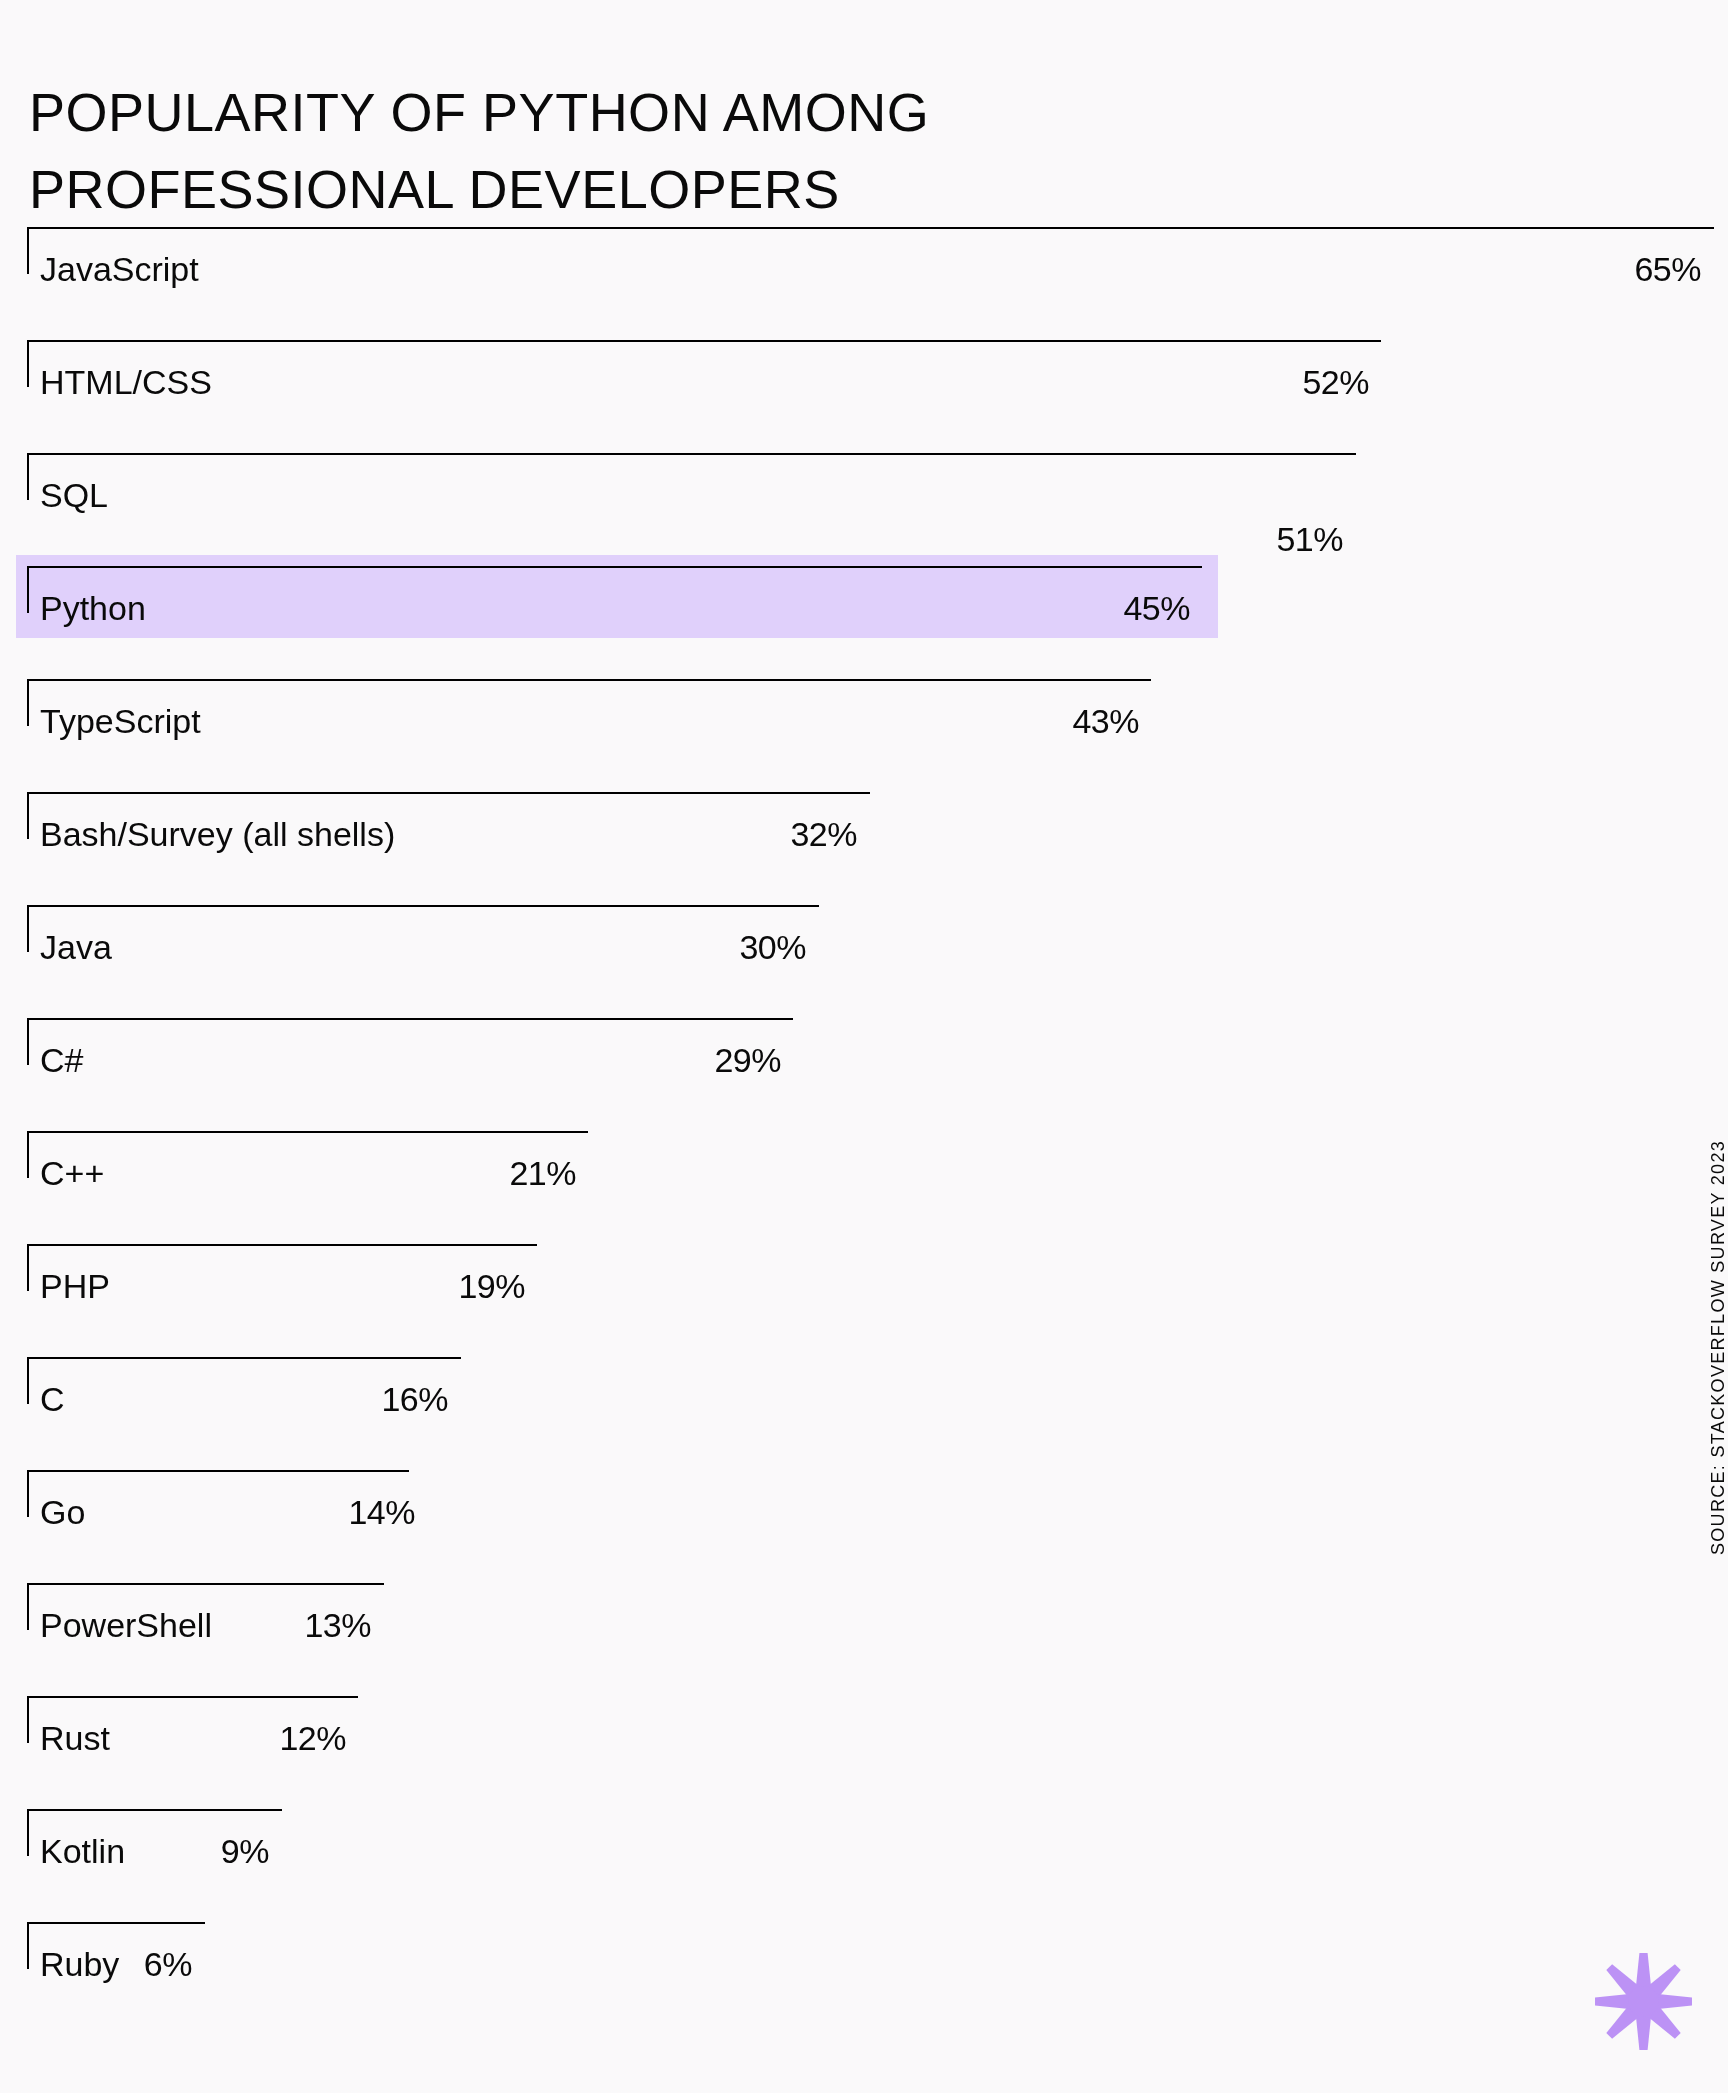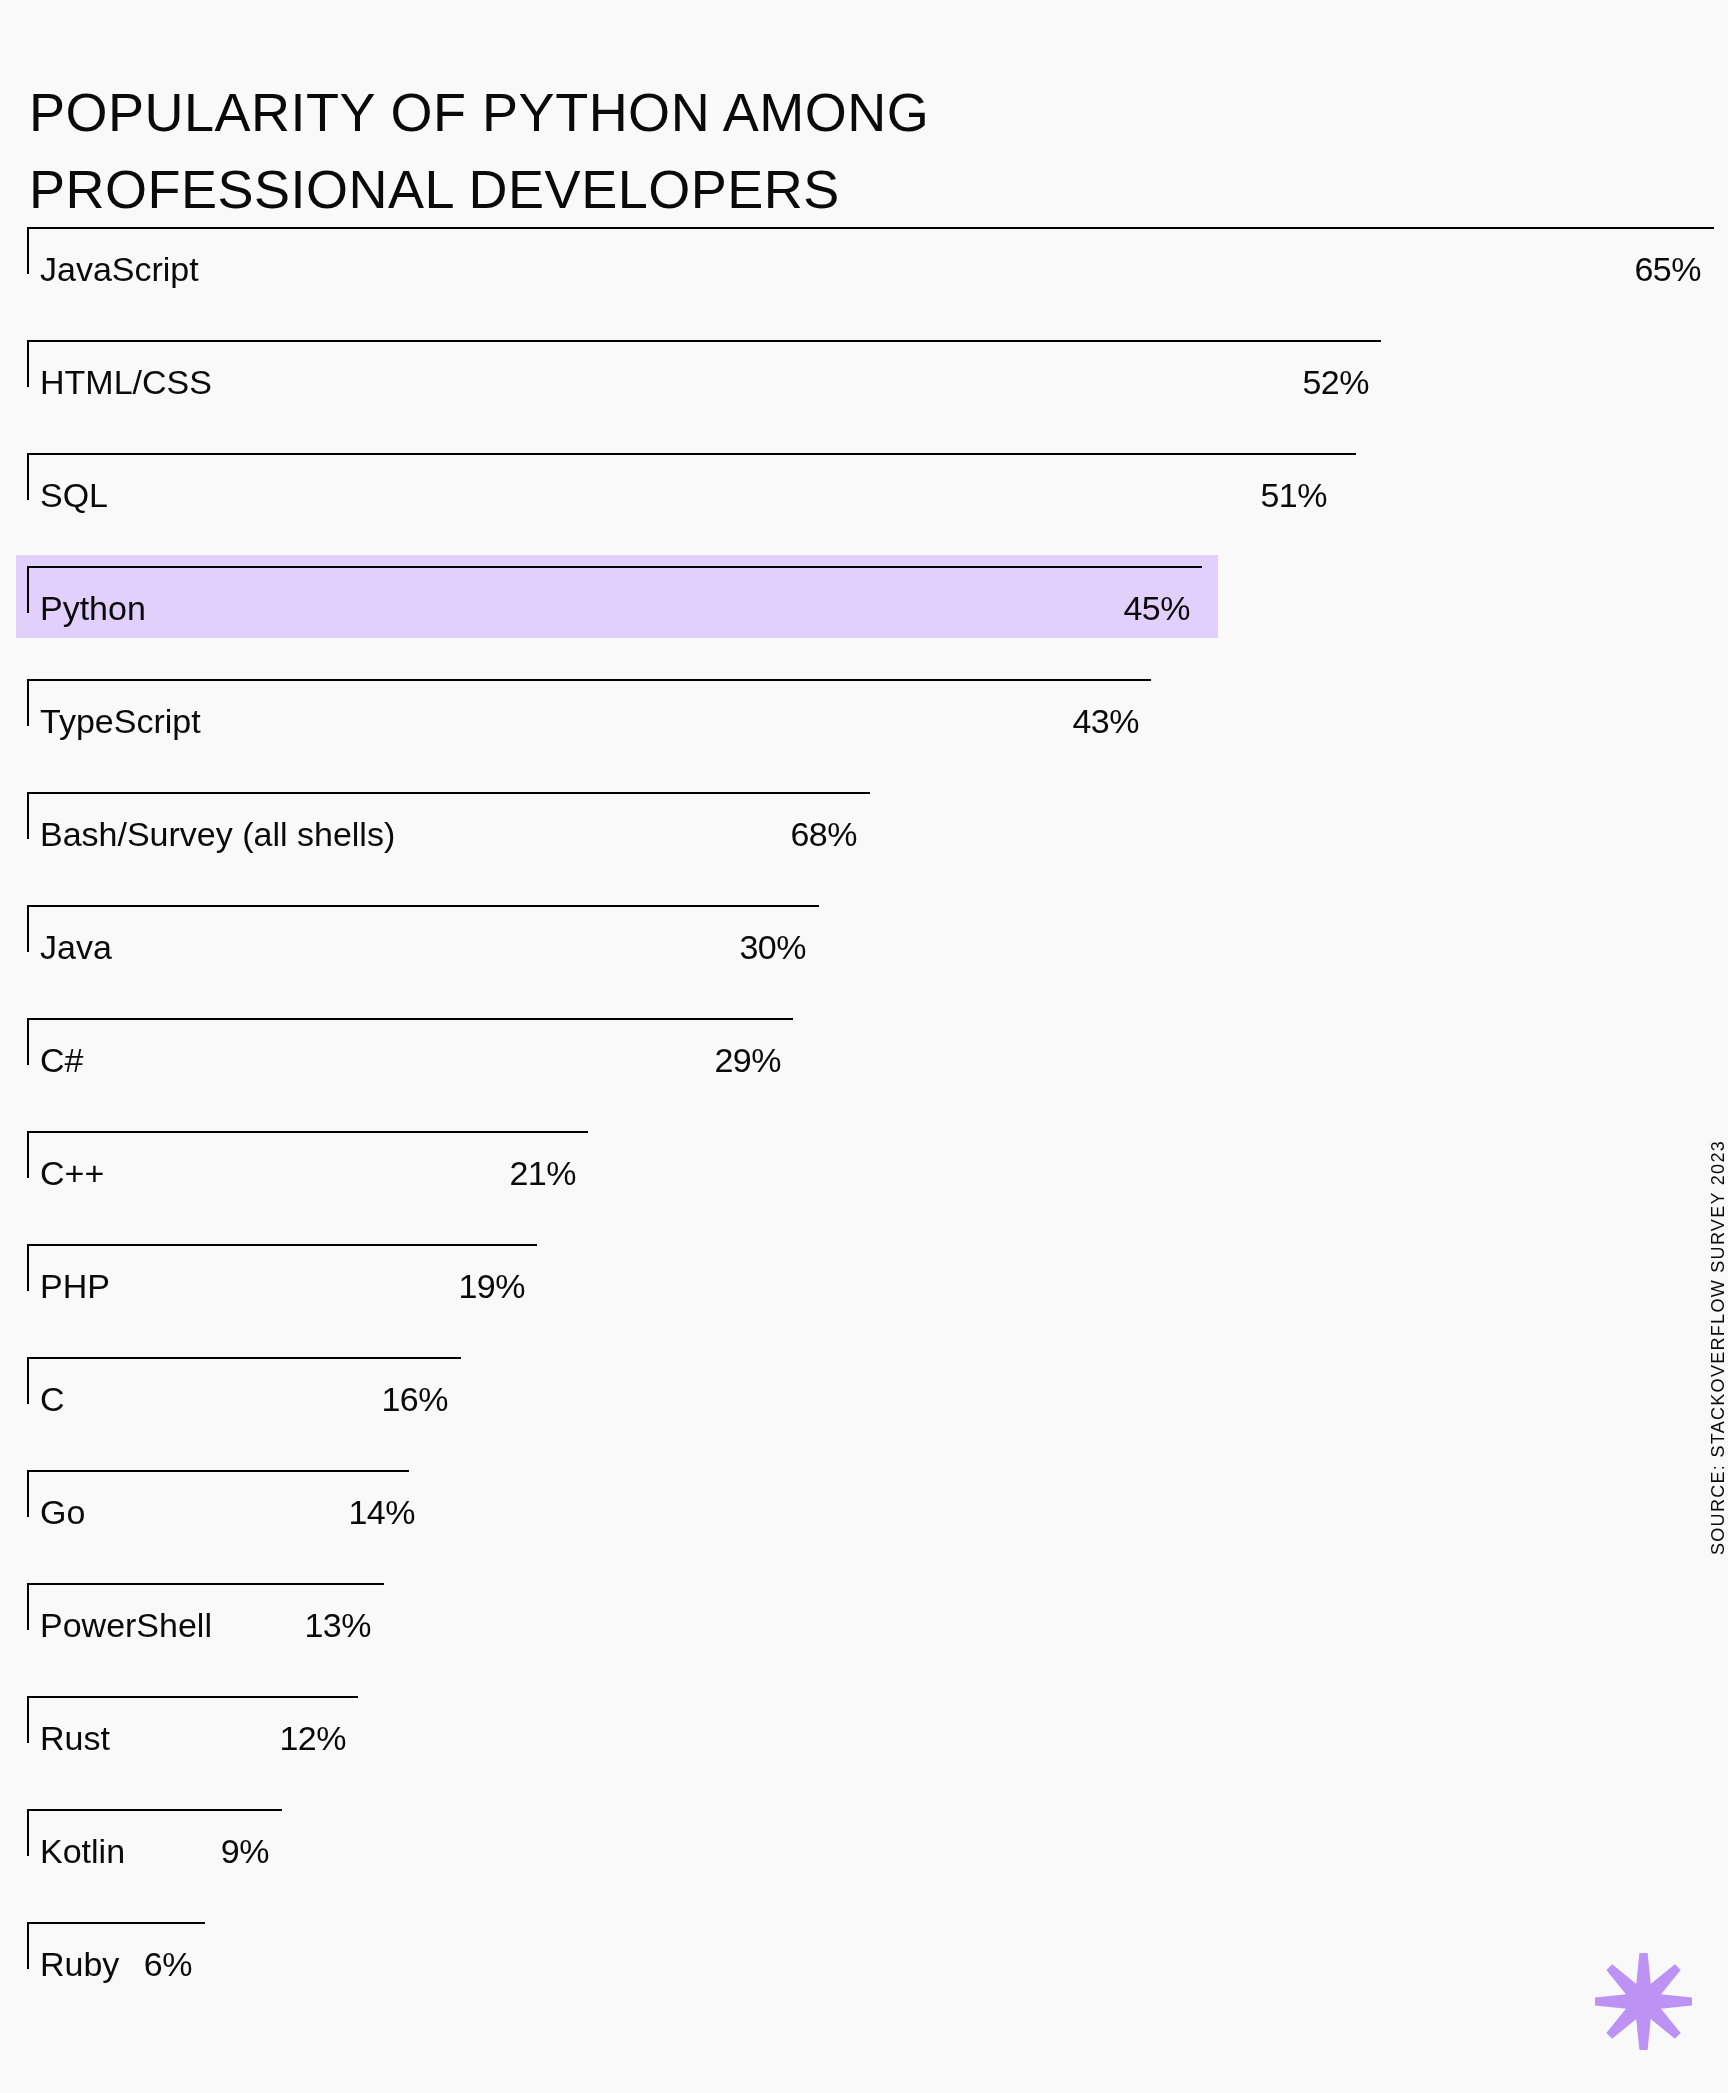--- a/index.html
+++ b/index.html
@@ -137,37 +137,37 @@
         <div class="row-value" style="left: 27px; width: 1674px;">65%</div>
       </div>
       <div class="row">
         <div class="bar" style="width: 1354px;"></div>
         <div class="row-label">HTML/CSS</div>
         <div class="row-value" style="left: 27px; width: 1342px;">52%</div>
       </div>
       <div class="row">
         <div class="bar" style="width: 1329px;"></div>
         <div class="row-label">SQL</div>
-        <div class="row-value" style="left: 11px; width: 1316px;">51%</div>
+        <div class="row-value" style="left: 27px; width: 1316px; margin-top: 44px;">51%</div>
       </div>
       <div class="row">
         <div class="row-highlight" style="width: 1202px;"></div>
         <div class="bar" style="width: 1175px;"></div>
         <div class="row-label">Python</div>
         <div class="row-value" style="left: 27px; width: 1163px;">45%</div>
       </div>
       <div class="row">
         <div class="bar" style="width: 1124px;"></div>
         <div class="row-label">TypeScript</div>
         <div class="row-value" style="left: 27px; width: 1112px;">43%</div>
       </div>
       <div class="row">
         <div class="bar" style="width: 843px;"></div>
         <div class="row-label">Bash/Survey (all shells)</div>
-        <div class="row-value" style="left: 27px; width: 830px;">68%</div>
+        <div class="row-value" style="left: 27px; width: 830px;">32%</div>
       </div>
       <div class="row">
         <div class="bar" style="width: 792px;"></div>
         <div class="row-label">Java</div>
         <div class="row-value" style="left: 27px; width: 779px;">30%</div>
       </div>
       <div class="row">
         <div class="bar" style="width: 766px;"></div>
         <div class="row-label">C#</div>
         <div class="row-value" style="left: 27px; width: 754px;">29%</div>

